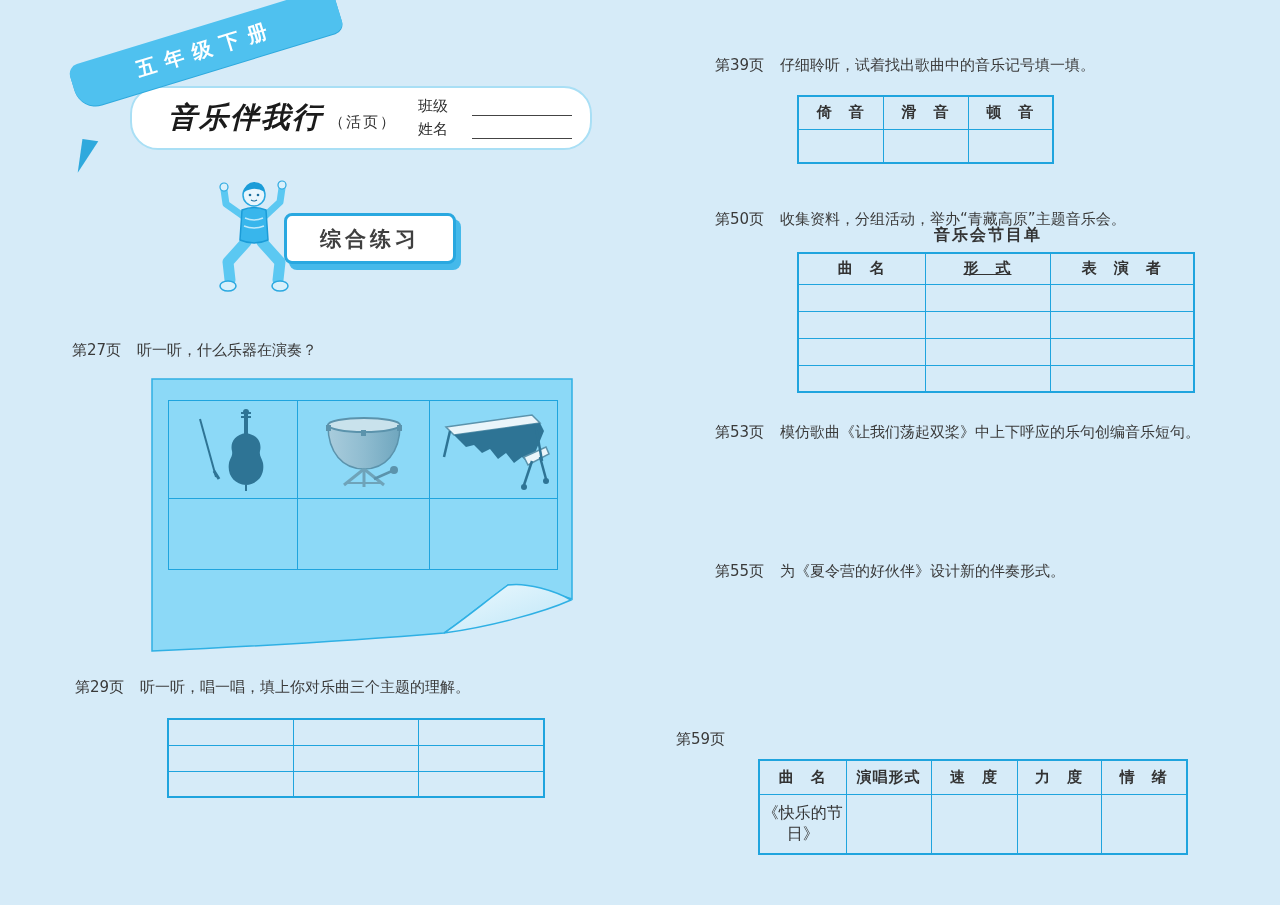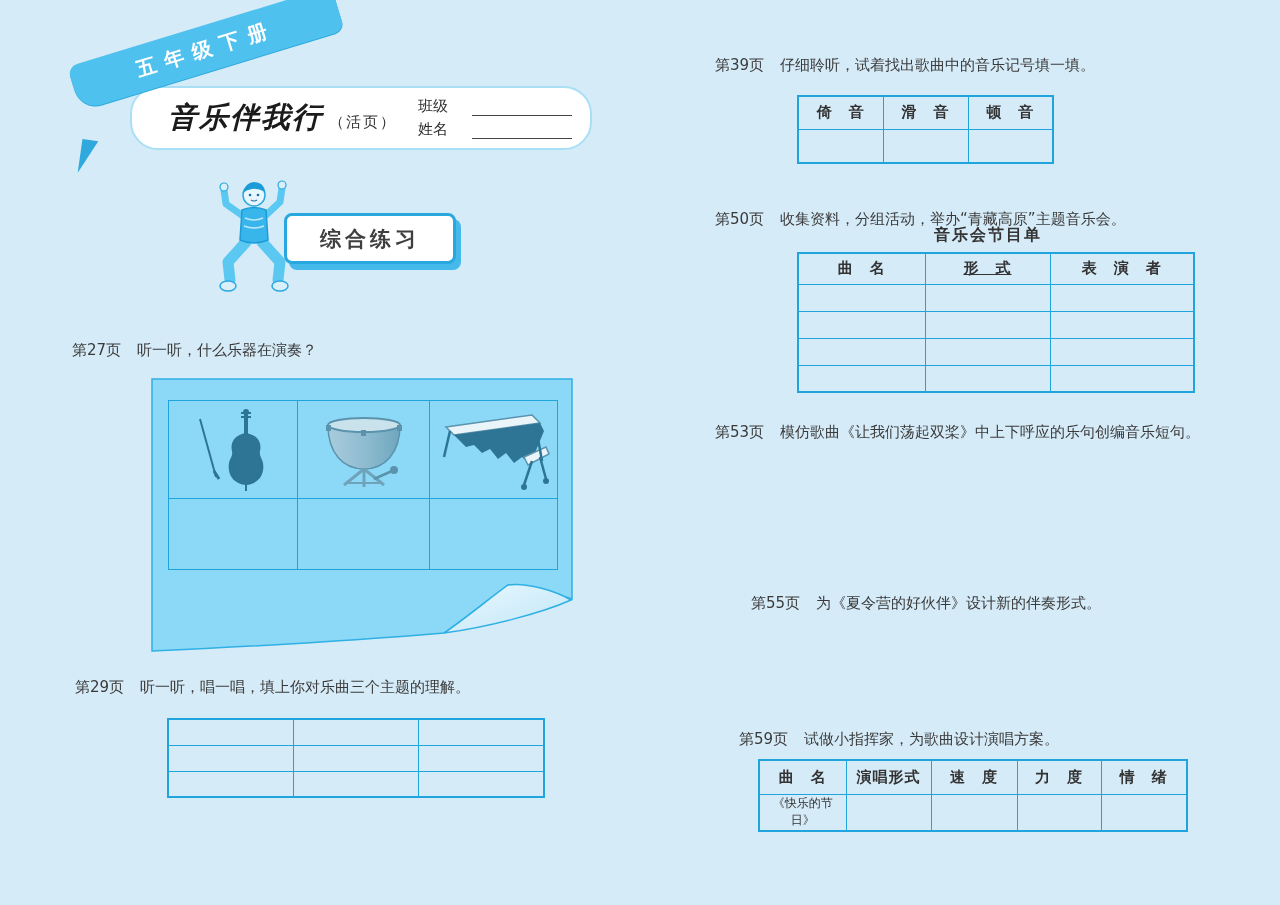--- a/index.html
+++ b/index.html
@@ -268,39 +268,38 @@
         <td></td>
       </tr>
 </tbody>
   </table>
 
 <div class="abs section-label" style="left:715px;top:423px;">
   <span class="pno">第53页</span>
   <span>模仿歌曲《让我们荡起双桨》中上下呼应的乐句创编音乐短句。</span>
 </div>
 
-<div class="abs section-label" style="left:715px;top:594px;margin-left:36px;">
+<div class="abs section-label" style="left:715px;top:562px;">
   <span class="pno">第55页</span>
   <span>为《夏令营的好伙伴》设计新的伴奏形式。</span>
 </div>
 
-<div class="abs section-label" style="left:739px;top:730px;">
+<div class="abs section-label" style="left:676px;top:730px;gap:17px;">
   <span class="pno">第59页</span>
-  <span>试做小指挥家，为歌曲设计演唱方案。</span>
 </div>
 <table class="abs tbl" style="left:758px;top:759px;width:428px;">
   <tbody>
       <tr>
     <td class="hd" style="width:87px;height:34px;">曲　名</td>
     <td class="hd" style="width:85px;">演唱形式</td>
     <td class="hd" style="width:86px;">速　度</td>
     <td class="hd" style="width:84px;">力　度</td>
     <td class="hd" style="width:86px;">情　绪</td>
   </tr>
   <tr>
-    <td style="height:37px;font-size:12px;padding:0 1px;">《快乐的节日》</td>
+    <td style="height:37px;font-size:16px;padding:8px 1px;">《快乐的节日》</td>
     <td></td>
     <td></td>
     <td></td>
     <td></td>
   </tr>
 </tbody>
   </table>
 
 </body></html>

